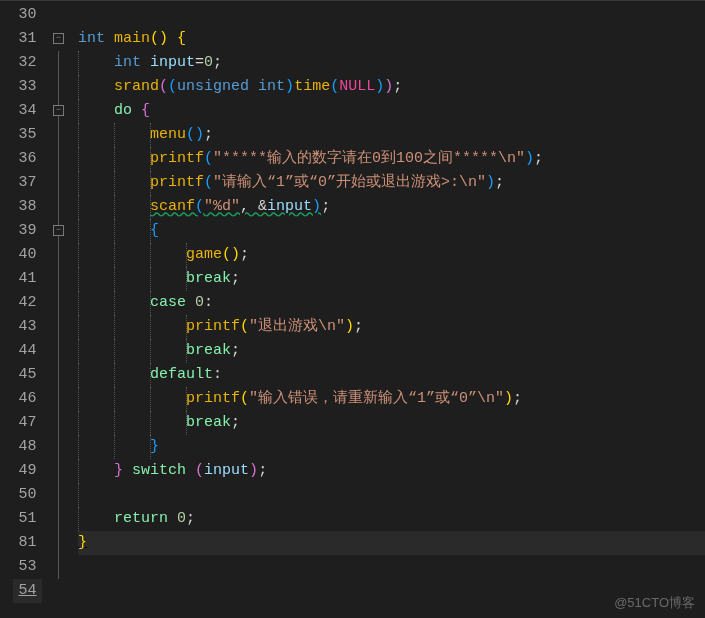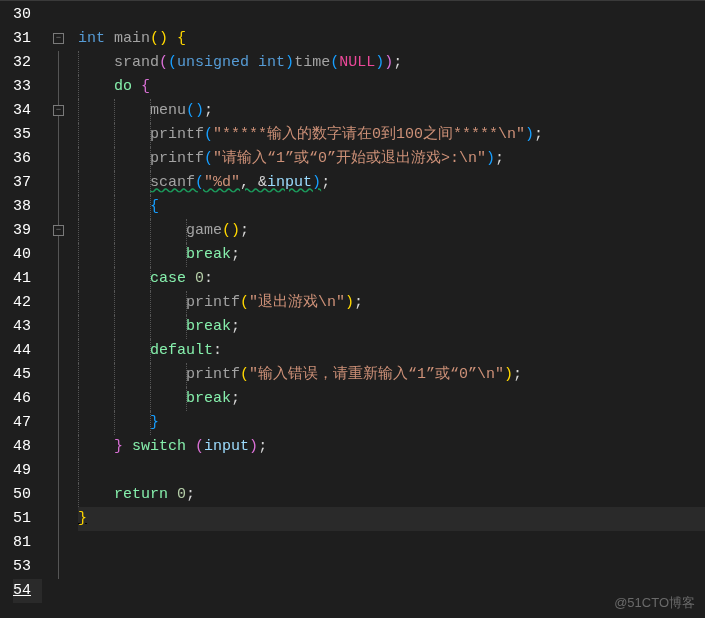--- a/index.html
+++ b/index.html
@@ -12,22 +12,22 @@
   overflow: hidden;
   position: relative;
 }
 .editor {
   display: flex;
   height: 100%;
   border-top: 1px solid #3a3a3a;
 }
 .gutter {
   background: #1e1e1e;
-  color: #ffffff;
-  text-align: left;
+  color: #a3a3a3;
+  text-align: center;
   padding: 2px 8px 2px 13px;
   user-select: none;
   width: 50px;
   border-right: 0;
 }
 .gutter .ln {
   height: 24px;
   line-height: 24px;
 }
 .fold-col {
@@ -74,21 +74,21 @@
   position: relative;
 }
 .guide {
   position: absolute;
   top: 0;
   bottom: 0;
   border-left: 1px dotted #555;
 }
 .type { color: #569cd6; }
 .var { color: #9cdcfe; }
-.func { color: #a3a3a3; }
+.func { color: #eab308; }
 .str { color: #ce9178; }
 .num { color: #b5cea8; }
 .const { color: #ec4899; }
 .ctrl { color: #86efac; }
 .punc { color: #d4d4d4; }
 .paren-y { color: #ffd700; }
 .paren-p { color: #da70d6; }
 .paren-b { color: #179fff; }
 .squiggle {
   text-decoration-line: underline;
@@ -212,20 +212,21 @@
       </div>
     <div class="fc">
         <div class="fold-line"></div>
       </div>
     <div class="fc"></div>
   </div>
 
   <div class="code">
     <div class="line"></div>
     <div class="line"><span class="type">int</span><span class="func"> main</span><span class="paren-y">()</span><span class="paren-y"> {</span></div>
+    <div class="line"><span class="guide" style="left:0px"></span>    <span class="type">int</span><span class="var"> input</span><span class="punc">=</span><span class="num">0</span><span class="punc">;</span></div>
     <div class="line"><span class="guide" style="left:0px"></span>    <span class="func">srand</span><span class="paren-p">(</span><span class="paren-b">(</span><span class="type">unsigned</span><span class="punc"> </span><span class="type">int</span><span class="paren-b">)</span><span class="func">time</span><span class="paren-b">(</span><span class="const">NULL</span><span class="paren-b">)</span><span class="paren-p">)</span><span class="punc">;</span></div>
     <div class="line"><span class="guide" style="left:0px"></span>    <span class="ctrl">do</span><span class="paren-p"> {</span></div>
     <div class="line"><span class="guide" style="left:0px"></span><span class="guide" style="left:36px"></span><span class="guide" style="left:72px"></span>        <span class="func">menu</span><span class="paren-b">()</span><span class="punc">;</span></div>
     <div class="line"><span class="guide" style="left:0px"></span><span class="guide" style="left:36px"></span><span class="guide" style="left:72px"></span>        <span class="func">printf</span><span class="paren-b">(</span><span class="str">"*****输入的数字请在0到100之间*****\n"</span><span class="paren-b">)</span><span class="punc">;</span></div>
     <div class="line"><span class="guide" style="left:0px"></span><span class="guide" style="left:36px"></span><span class="guide" style="left:72px"></span>        <span class="func">printf</span><span class="paren-b">(</span><span class="str">"请输入“1”或“0”开始或退出游戏&gt;:\n"</span><span class="paren-b">)</span><span class="punc">;</span></div>
     <div class="line"><span class="guide" style="left:0px"></span><span class="guide" style="left:36px"></span><span class="guide" style="left:72px"></span>        <span class="squiggle"><span class="func">scanf</span><span class="paren-b">(</span><span class="str">"%d"</span><span class="punc">, </span><span class="punc">&amp;</span><span class="var">input</span><span class="paren-b">)</span></span><span class="punc">;</span></div>
     <div class="line"><span class="guide" style="left:0px"></span><span class="guide" style="left:36px"></span><span class="guide" style="left:72px"></span>        <span class="paren-b">{</span></div>
     <div class="line"><span class="guide" style="left:0px"></span><span class="guide" style="left:36px"></span><span class="guide" style="left:72px"></span><span class="guide" style="left:108px"></span>            <span class="func">game</span><span class="paren-y">()</span><span class="punc">;</span></div>
     <div class="line"><span class="guide" style="left:0px"></span><span class="guide" style="left:36px"></span><span class="guide" style="left:72px"></span><span class="guide" style="left:108px"></span>            <span class="ctrl">break</span><span class="punc">;</span></div>
     <div class="line"><span class="guide" style="left:0px"></span><span class="guide" style="left:36px"></span><span class="guide" style="left:72px"></span>        <span class="ctrl">case</span><span> </span><span class="num">0</span><span class="punc">:</span></div>

